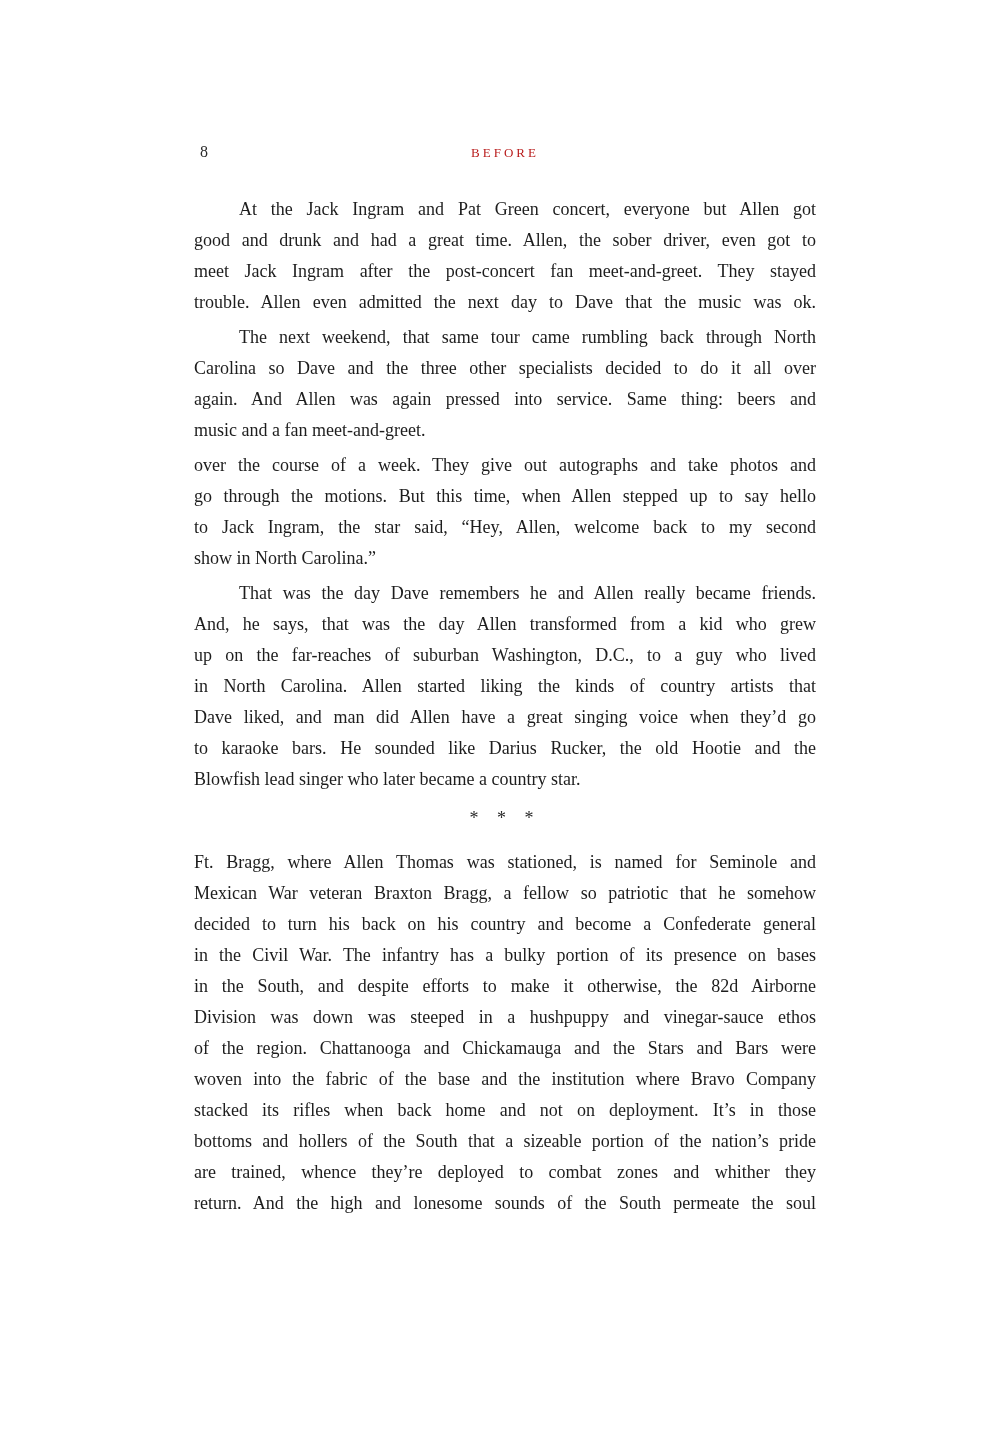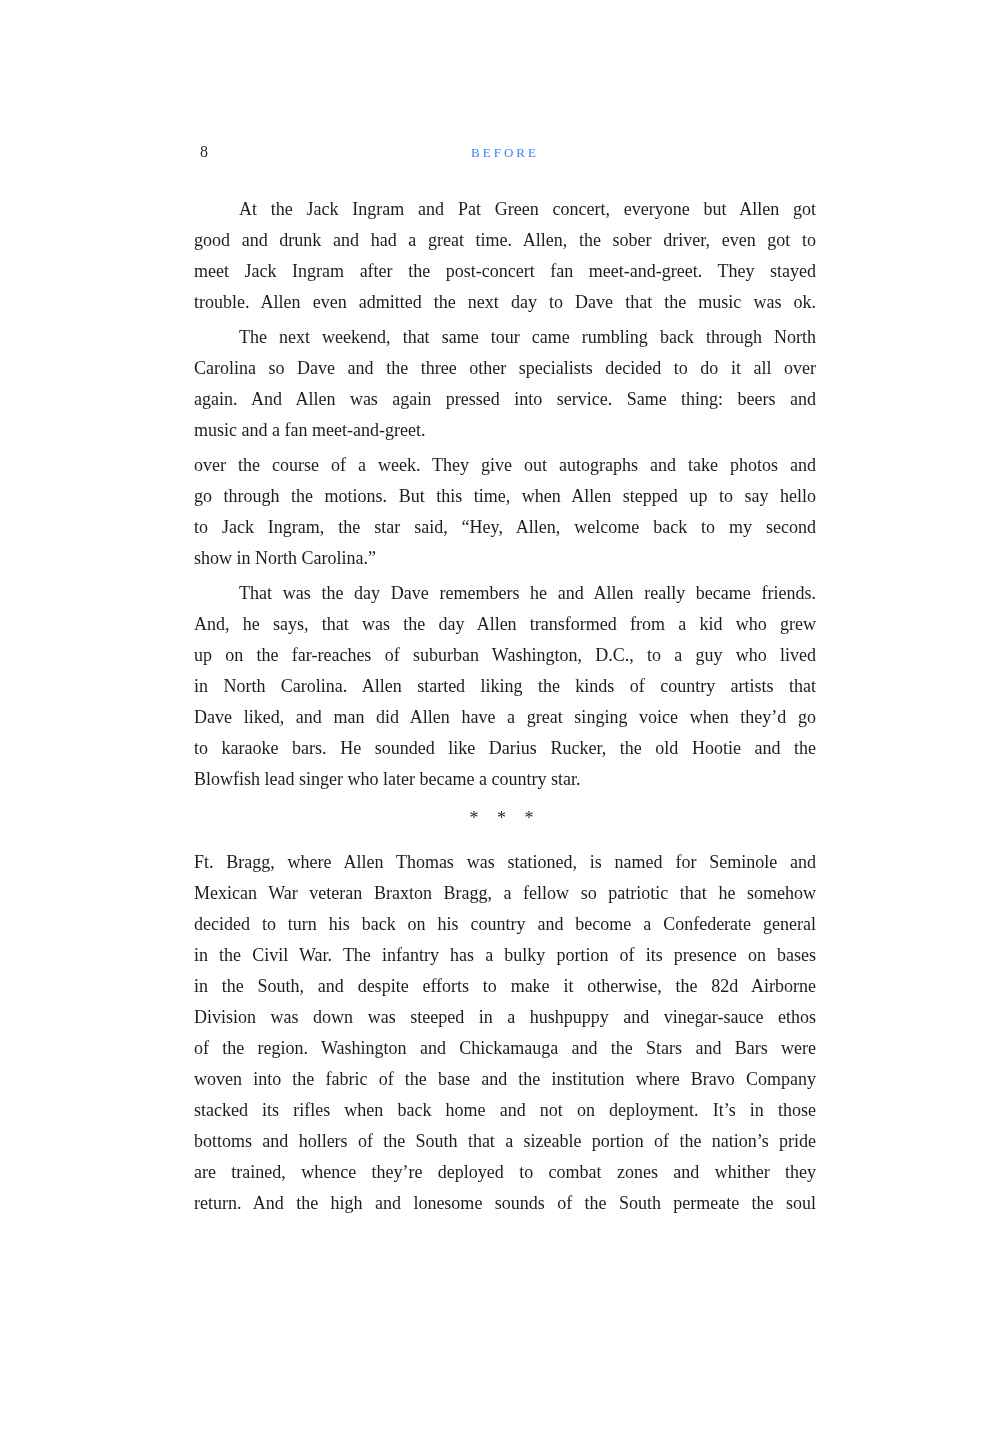--- a/index.html
+++ b/index.html
@@ -31,21 +31,21 @@
     color: #2a2a2a;
   }
   .head-title {
     position: absolute;
     left: 0;
     top: 3px;
     width: 630px;
     text-align: center;
     font-size: 13px;
     letter-spacing: 3px;
-    color: #3b82f6;
+    color: #b91c1c;
   }
   .bodytext {
     position: absolute;
     left: 190px;
     top: 190px;
     width: 630px;
     font-size: 18px;
     line-height: 31px;
   }
   .paragraph { margin: 4px; }
@@ -113,21 +113,21 @@
 
     <div class="section-break">* * *</div>
 
     <div class="paragraph">
         <div class="line">Ft. Bragg, where Allen Thomas was stationed, is named for Seminole and</div>
         <div class="line">Mexican War veteran Braxton Bragg, a fellow so patriotic that he somehow</div>
         <div class="line">decided to turn his back on his country and become a Confederate general</div>
         <div class="line">in the Civil War. The infantry has a bulky portion of its presence on bases</div>
         <div class="line">in the South, and despite efforts to make it otherwise, the 82d Airborne</div>
         <div class="line">Division was down was steeped in a hushpuppy and vinegar-sauce ethos</div>
-        <div class="line">of the region. Washington and Chickamauga and the Stars and Bars were</div>
+        <div class="line">of the region. Chattanooga and Chickamauga and the Stars and Bars were</div>
         <div class="line">woven into the fabric of the base and the institution where Bravo Company</div>
         <div class="line">stacked its rifles when back home and not on deployment. It’s in those</div>
         <div class="line">bottoms and hollers of the South that a sizeable portion of the nation’s pride</div>
         <div class="line">are trained, whence they’re deployed to combat zones and whither they</div>
         <div class="line">return. And the high and lonesome sounds of the South permeate the soul</div>
       </div>
   </main>
 
 </div>
 

